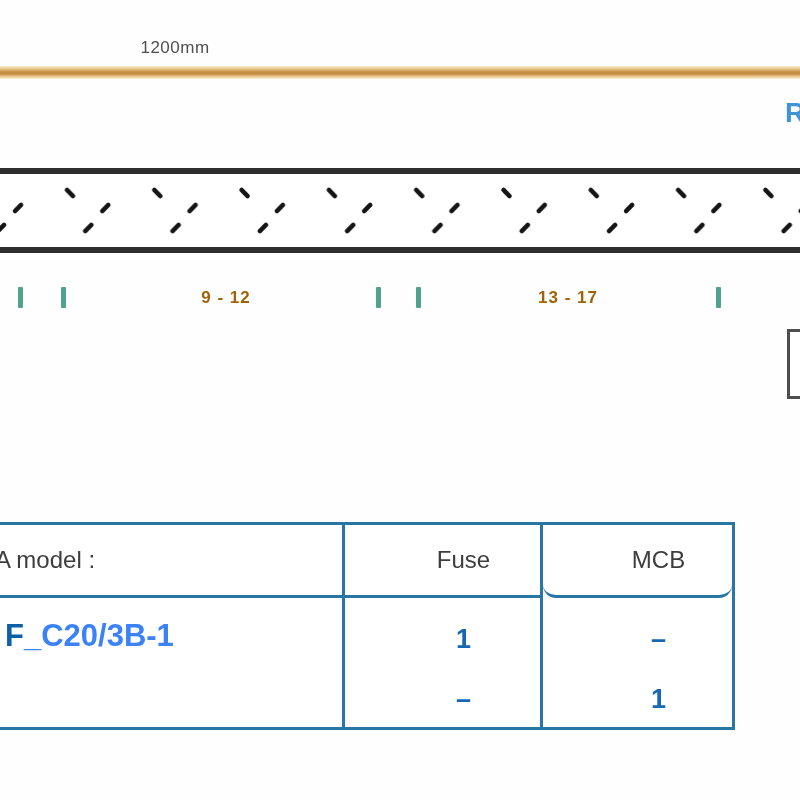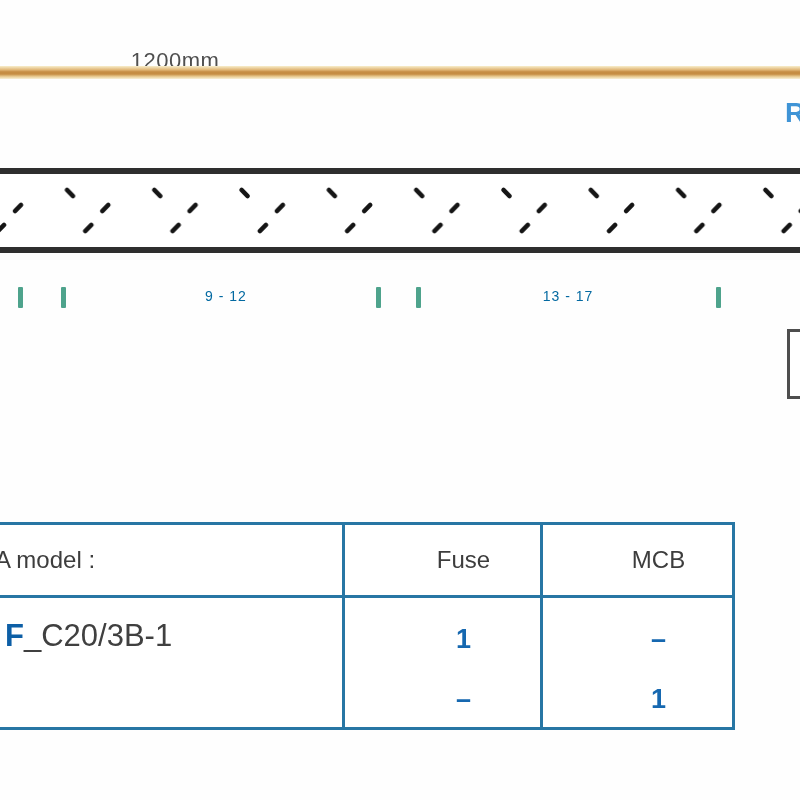--- a/index.html
+++ b/index.html
@@ -2,64 +2,64 @@
 <html><head>
 <meta charset="utf-8">
 <style>
   html,body{margin:0;padding:0;background:#fff;}
   #canvas{
     position:relative;width:800px;height:800px;background:#fefefe;
     overflow:hidden;font-family:"Liberation Sans",sans-serif;
   }
   
   .dim-label{
-    position:absolute;top:48px;left:175px;transform:translateX(-50%);
-    font-size:22px;font-weight:500;color:#4f4f4f;letter-spacing:.5px;white-space:nowrap;
+    position:absolute;top:38px;left:175px;transform:translateX(-50%);
+    font-size:17px;font-weight:500;color:#4f4f4f;letter-spacing:.5px;white-space:nowrap;
   }
   .dim-line{
     position:absolute;top:66px;left:0;width:800px;height:13px;
     background:linear-gradient(180deg,#f8eecb 0%,#e0b575 30%,#c68d44 45%,#c68d44 62%,#e7c78d 80%,#f9f1d9 100%);
   }
   
   .r-label{
     position:absolute;top:97px;left:785px;width:40px;
     font-size:28px;font-weight:700;color:#3f94d6;white-space:nowrap;
   }
   
   .profile-bar{position:absolute;top:168px;left:0;width:800px;height:85px;}
   
   .tick{
     position:absolute;top:287px;width:5px;height:21px;
     background:#4ea38c;border-radius:1px;
   }
   .group-label{
     position:absolute;top:288px;transform:translateX(-50%);
-    font-size:14px;font-weight:400;color:#0369a1;letter-spacing:1px;white-space:nowrap;
+    font-size:17px;font-weight:700;color:#a16207;letter-spacing:1px;white-space:nowrap;
   }
   
   .side-box{
     position:absolute;top:329px;left:787px;width:40px;height:64px;
     border:3px solid #4e4e4e;background:#fff;
   }
   
   .spec-table{
     position:absolute;top:522px;left:-10px;
     display:grid;grid-template-columns:352px 198px 189px;grid-template-rows:73px 129px;
     border:3px solid #2776a4;box-sizing:border-box;background:#fff;
   }
   .cell{border-right:3px solid #2776a4;border-bottom:3px solid #2776a4;box-sizing:border-box;padding-left:42px;}
-  .cell:nth-child(3n){border-right:none;}
+  .cell:nth-child(3n){border-right:none;border-radius:13px;}
   .cell.last-row{border-bottom:none;}
   .hdr{display:flex;align-items:center;font-size:24px;color:#3d3d3d;}
   .hdr-model{padding-left:2px;justify-content:flex-start;}
   .hdr-center{justify-content:center;}
   .body-model{display:flex;flex-direction:column;padding:22px 0 0 12px;row-gap:26px;}
   .body-model .model-line{line-height:32px;font-size:31px;white-space:nowrap;}
   .model-prefix{font-weight:800;color:#0d5fa6;}
-  .model-suffix{font-weight:400;color:#404040;}
+  .model-suffix{font-weight:700;color:#3b82f6;}
   .body-vals{display:flex;flex-direction:column;align-items:center;padding-top:26px;row-gap:30px;}
   .body-vals .val{line-height:30px;font-size:27px;font-weight:700;color:#1668b0;}
 </style>
 </head>
 <body>
 
 <div id="canvas">
 
   <div class="dim-label">1200mm</div>
   <div class="dim-line"></div>

